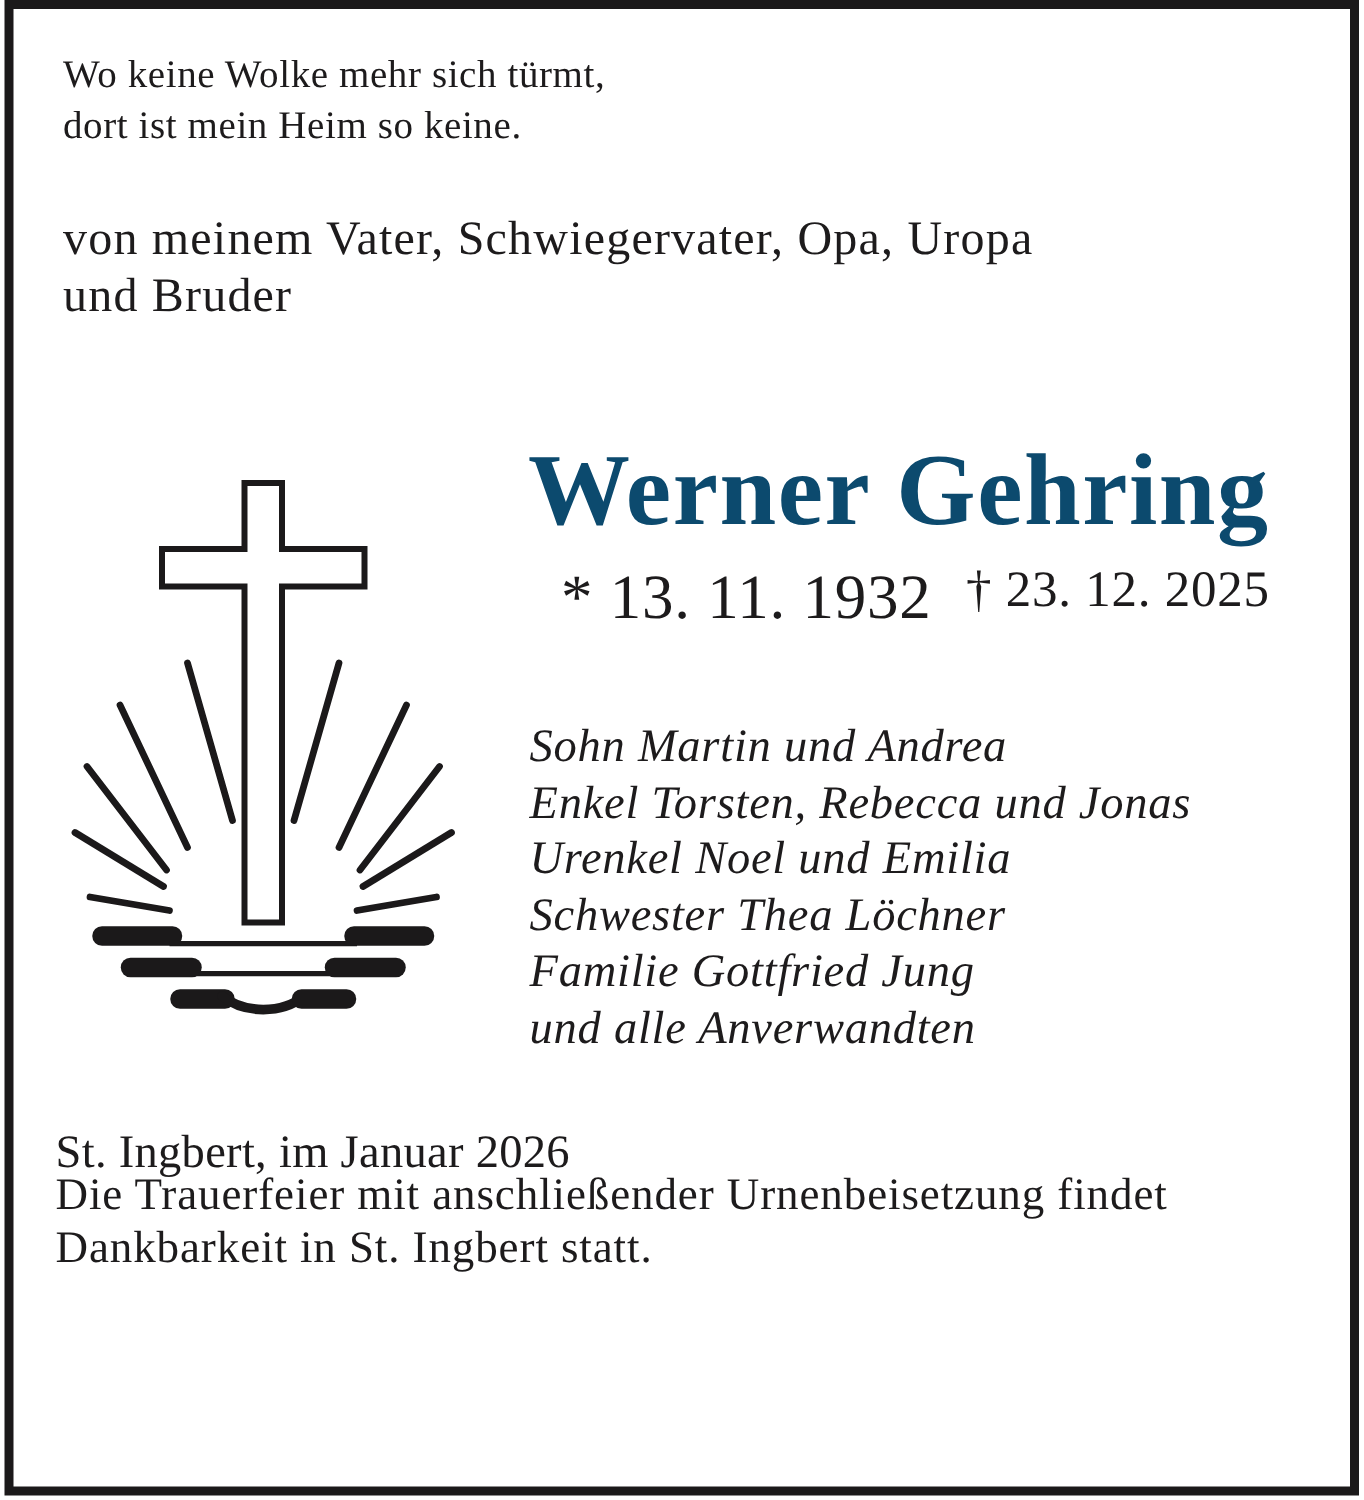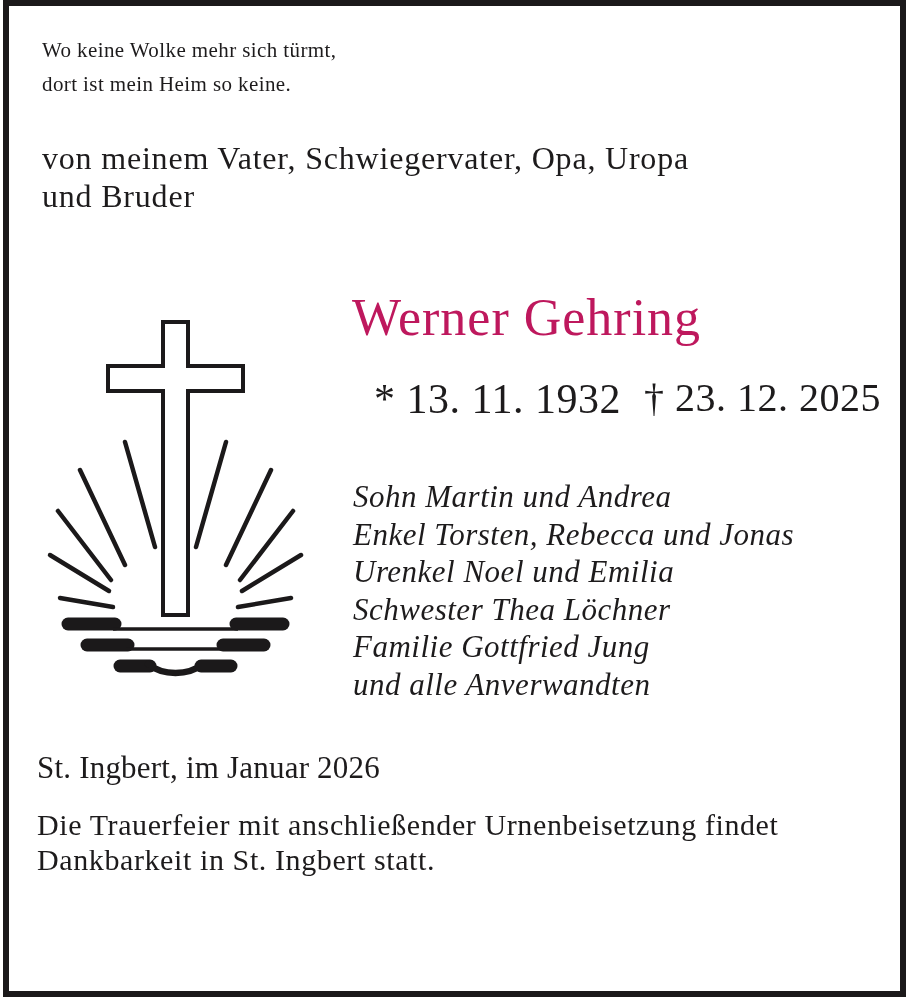--- a/index.html
+++ b/index.html
@@ -22,49 +22,49 @@
     top: 0;
     right: 3px;
     bottom: 3px;
     border: 6px solid #1b191a;
     pointer-events: none;
   }
   .block { position: absolute; white-space: nowrap; }
 
   .verse {
     left: 42px; top: 33px;
-    font-size: 21px; line-height: 34px; letter-spacing: 0.4px;
+    font-size: 26px; line-height: 34px; letter-spacing: 0.4px;
   }
   .intro {
     left: 42px; top: 140px;
     font-size: 32px; line-height: 37.5px; letter-spacing: 0.8px;
   }
   .deceased-name {
     left: 352px; top: 292px;
-    font-size: 52px; font-weight: normal; line-height: 1; letter-spacing: 1px;
-    color: #be185d;
+    font-size: 68px; font-weight: bold; line-height: 1; letter-spacing: 1px;
+    color: #0c4a6e;
   }
   .birth-date {
     left: 374px; top: 374px;
     font-size: 42px; line-height: 1.2; letter-spacing: 0.5px;
   }
   .death-date {
     left: 644px; top: 374px;
-    font-size: 40px; line-height: 1.2; letter-spacing: 0.5px;
+    font-size: 34px; line-height: 1.2; letter-spacing: 0.5px;
   }
   .mourners {
     left: 353px; top: 478px;
     font-size: 31px; line-height: 37.5px; font-style: italic; letter-spacing: 0.5px;
   }
   .place-date {
     left: 37px; top: 749px;
     font-size: 31px; line-height: 1.2; letter-spacing: 0.2px;
   }
   .funeral-info {
-    left: 37px; top: 808px;
+    left: 37px; top: 780px;
     font-size: 30px; line-height: 34.5px; letter-spacing: 0.6px;
   }
   .funeral-home {
     left: 37px; top: 925px;
     font-size: 27.5px; line-height: 1.2; letter-spacing: 0.4px;
   }
   .emblem {
     position: absolute;
     left: 45px; top: 315px;
     width: 261px; height: 372px;

